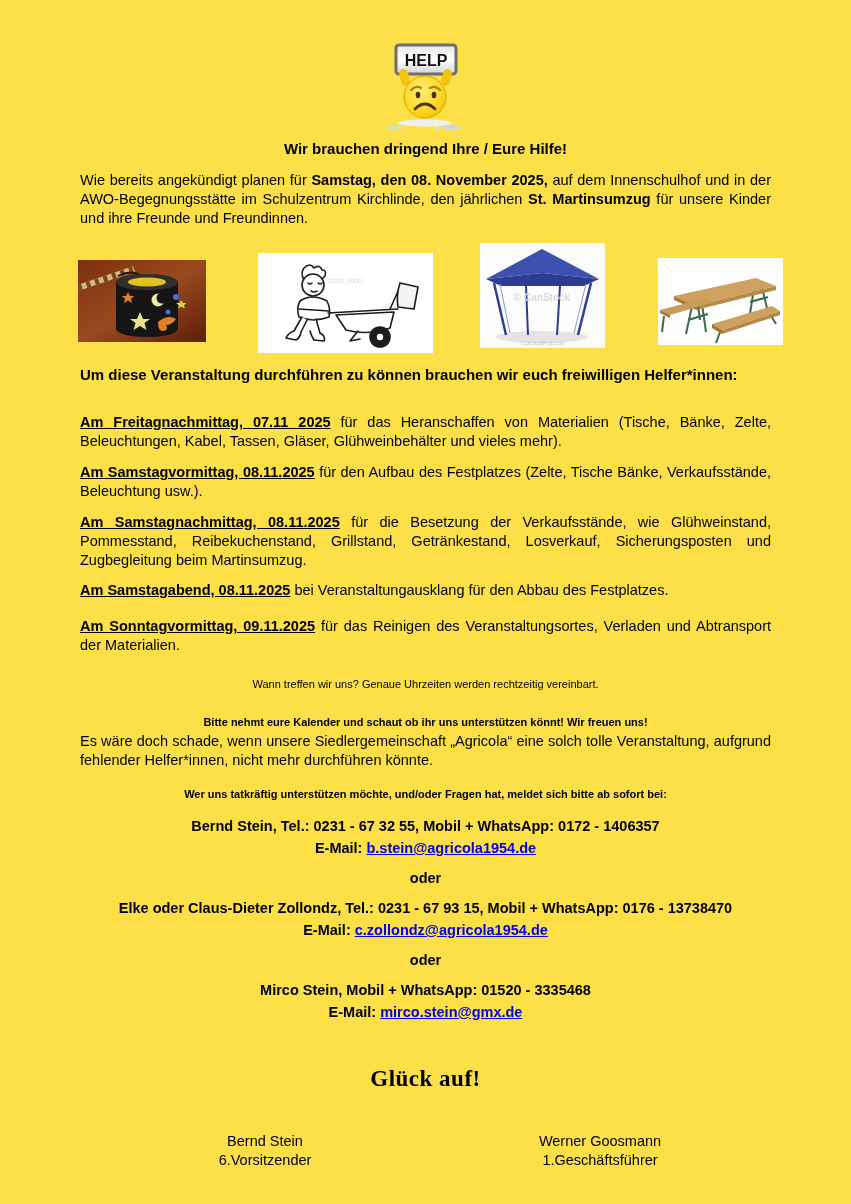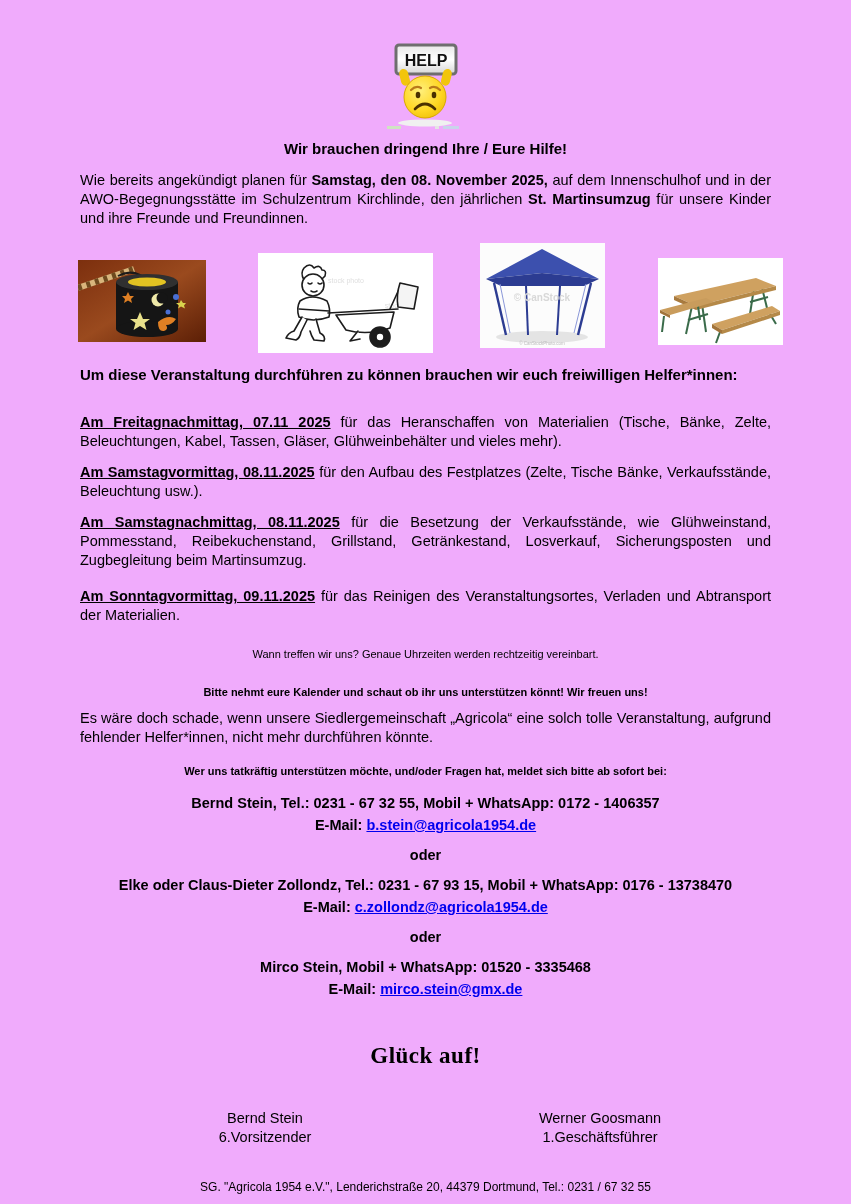--- a/index.html
+++ b/index.html
@@ -1,18 +1,18 @@
 <!DOCTYPE html>
 <html lang="de"><head>
 <meta charset="utf-8">
 <style>
   * { margin:0; padding:0; box-sizing:border-box; }
   html,body { background:#ffffff; }
   body { font-family:"Liberation Sans","DejaVu Sans",sans-serif; color:#000; }
-  .page { width:851px; height:1204px; margin:0 auto; background:#f0abfc; overflow:hidden; position:relative; }
+  .page { width:851px; height:1204px; margin:0 auto; background:#fde047; overflow:hidden; position:relative; }
   .content { padding:0 80px; }
 
   .help-figure { width:105px; height:92px; margin:38px auto 0; display:block; }
 
   .doc-title { margin-top:10px; text-align:center; font-weight:bold; font-size:15px; }
 
   p.body-text { font-size:14.5px; line-height:19px; text-align:justify; text-align-last:left; }
   .intro { margin-top:14px; }
   .b { font-weight:bold;margin-top:7px; }
   .lead-underline { font-weight:bold; text-decoration:underline; }
@@ -27,21 +27,21 @@
   .helpers-heading { margin-top:12px; font-weight:bold; font-size:15px; line-height:19px; text-align:justify; text-align-last:left; }
 
   .sched-1 { margin-top:29px; }
   .sched-2 { margin-top:12px; }
   .sched-3 { margin-top:12px; }
   .sched-4 { margin-top:11px; }
   .sched-5 { margin-top:17px; }
 
   .center-line { text-align:center; font-size:11px; line-height:19px; margin-top:20px; }
   .appeal { margin-top:19px; font-weight:bold; }
-  .warning { margin-top:7px; }
+  .warning { margin-top:0; }
   .contact-intro { margin-top:15px; font-weight:bold; }
 
   .contact-block { margin-top:13px; text-align:center; font-size:14.5px; line-height:19px; font-weight:bold; }
   .contact-block .email-line { margin-top:3px; }
   a.email-link { color:#0000ee; text-decoration:underline; font-weight:bold; }
   .oder { margin-top:12px; text-align:center; font-weight:bold; font-size:14.5px; }
 
   .closing { margin-top:44px; text-align:center; font-family:"Liberation Serif","DejaVu Serif",serif; font-weight:bold; font-size:23px; letter-spacing:0.5px; }
 
   .signatures { margin-top:40px; display:flex; }
@@ -185,20 +185,21 @@
     </div>
 
     <div class="helpers-heading">Um diese Veranstaltung durchführen zu können brauchen wir euch freiwilligen Helfer*innen:</div>
 
     <p class="body-text sched-1"><span class="lead-underline">Am Freitagnachmittag, 07.11 2025</span><span> für das Heranschaffen von Materialien (Tische, Bänke, Zelte, Beleuchtungen, Kabel, Tassen, Gläser, Glühweinbehälter und vieles mehr).</span></p>
 
     <p class="body-text sched-2"><span class="lead-underline">Am Samstagvormittag, 08.11.2025</span><span> für den Aufbau des Festplatzes (Zelte, Tische Bänke, Verkaufsstände, Beleuchtung usw.).</span></p>
 
     <p class="body-text sched-3"><span class="lead-underline">Am Samstagnachmittag, 08.11.2025</span><span> für die Besetzung der Verkaufsstände, wie Glühweinstand, Pommesstand, Reibekuchenstand, Grillstand, Getränkestand, Losverkauf, Sicherungsposten und Zugbegleitung beim Martinsumzug.</span></p>
 
+    <p class="body-text sched-4"><span class="lead-underline">Am Samstagabend, 08.11.2025</span><span> bei Veranstaltungausklang für den Abbau des Festplatzes.</span></p>
 
     <p class="body-text sched-5"><span class="lead-underline">Am Sonntagvormittag, 09.11.2025</span><span> für das Reinigen des Veranstaltungsortes, Verladen und Abtransport der Materialien.</span></p>
 
     <div class="center-line">Wann treffen wir uns? Genaue Uhrzeiten werden rechtzeitig vereinbart.</div>
 
     <div class="center-line appeal">Bitte nehmt eure Kalender und schaut ob ihr uns unterstützen könnt! Wir freuen uns!</div>
 
     <p class="body-text warning">Es wäre doch schade, wenn unsere Siedlergemeinschaft „Agricola“ eine solch tolle Veranstaltung, aufgrund fehlender Helfer*innen, nicht mehr durchführen könnte.</p>
 
     <div class="center-line contact-intro">Wer uns tatkräftig unterstützen möchte, und/oder Fragen hat, meldet sich bitte ab sofort bei:</div>

